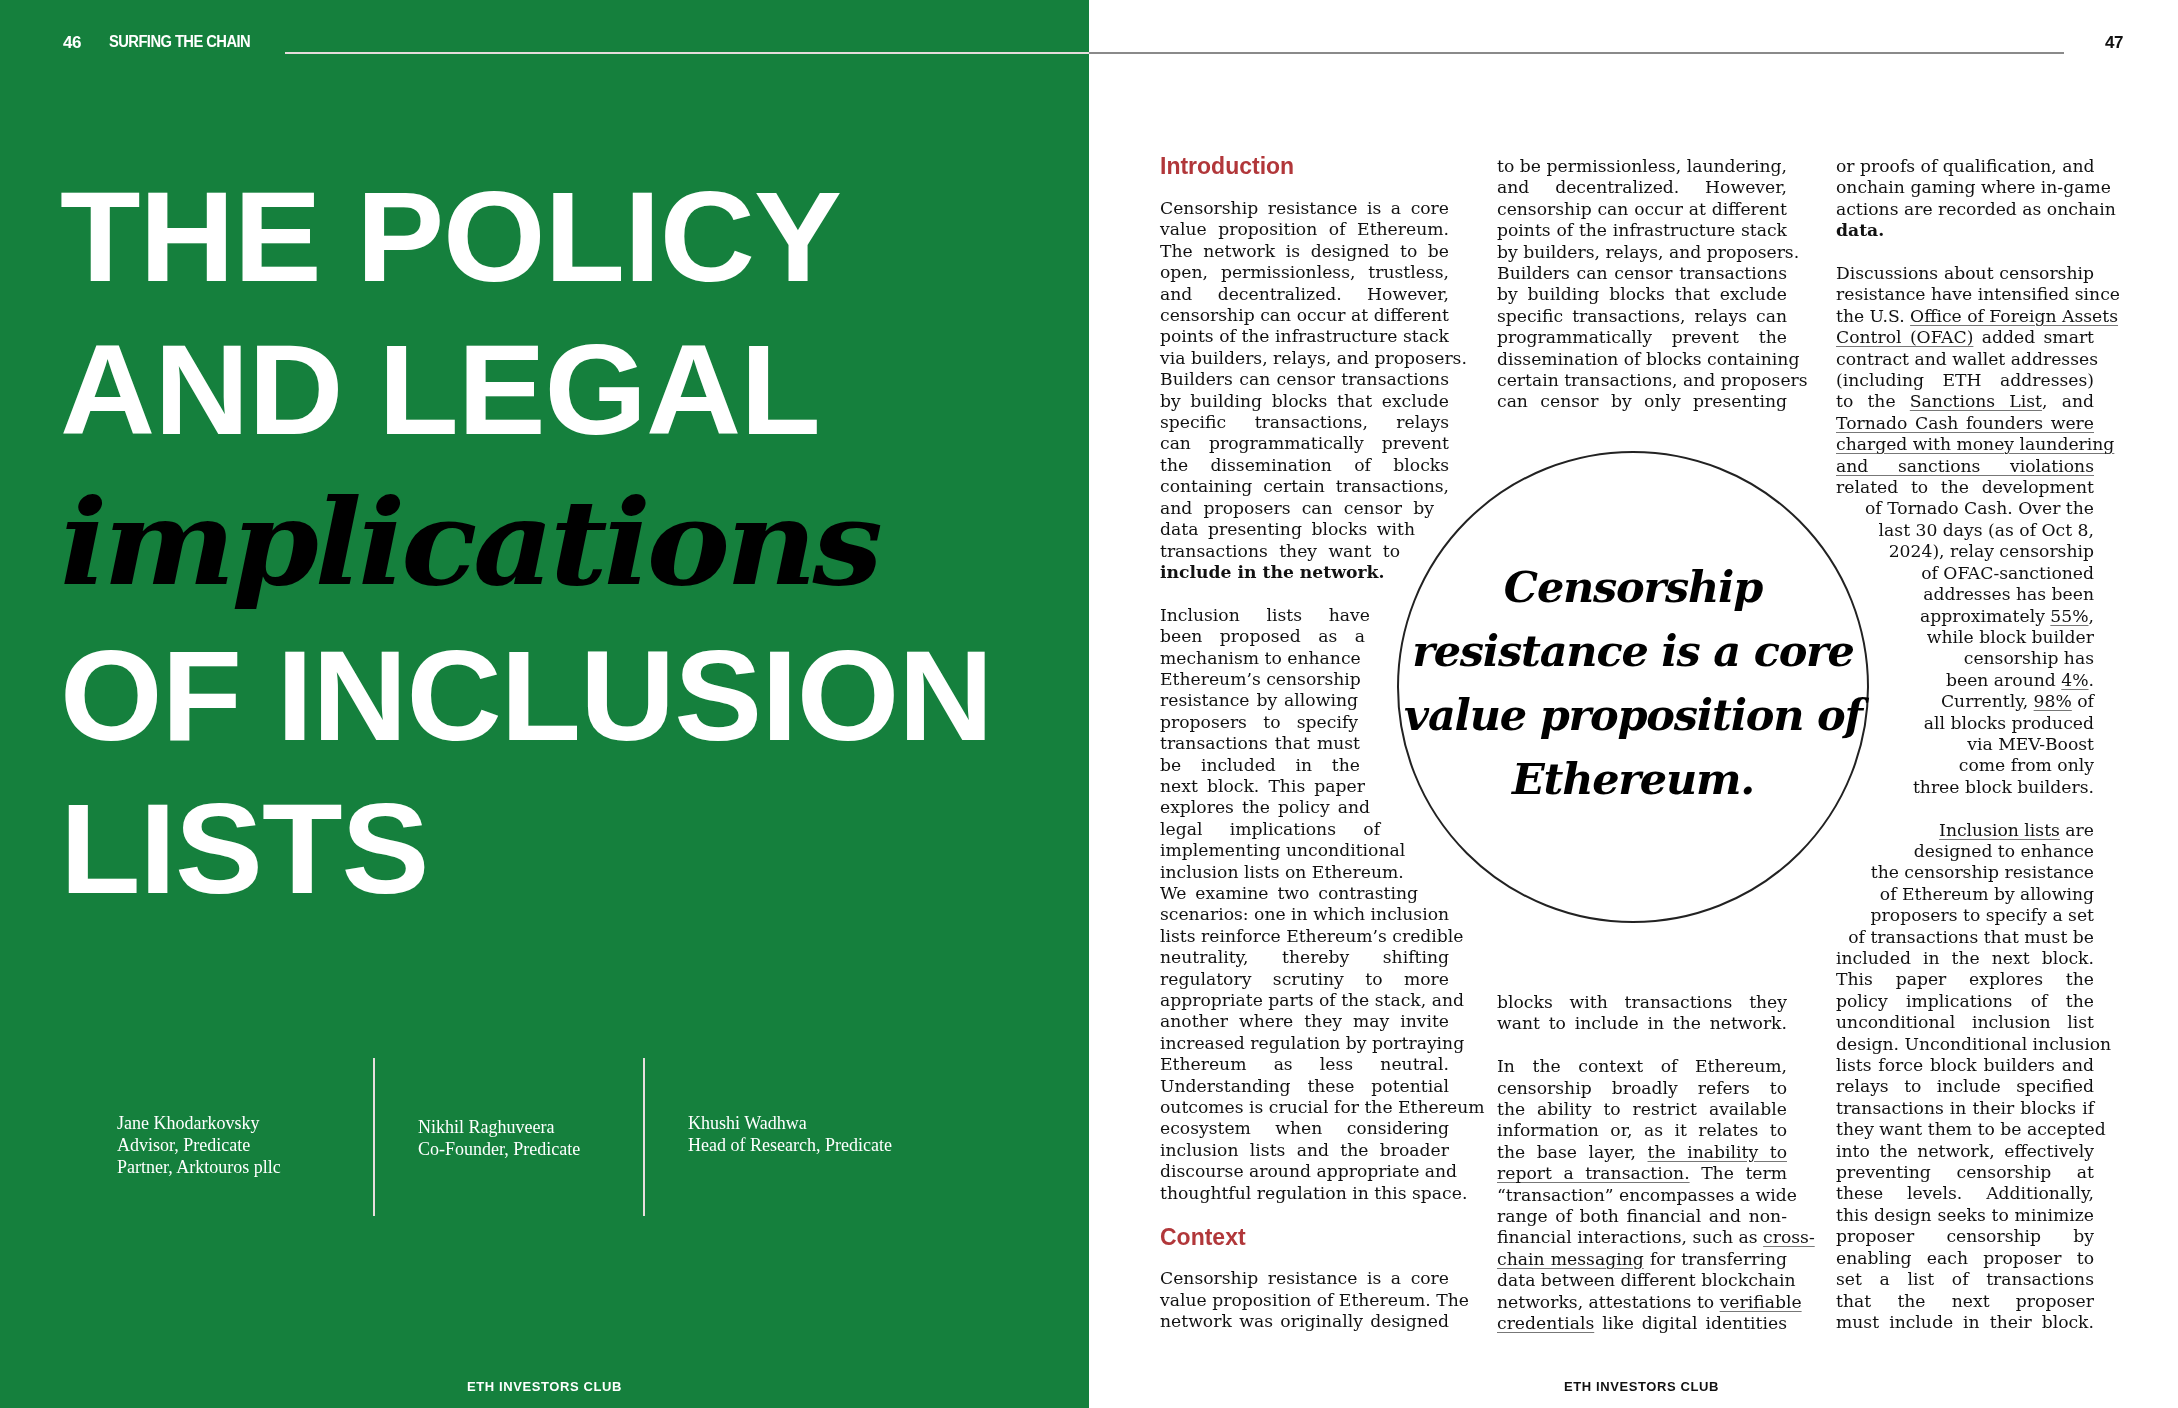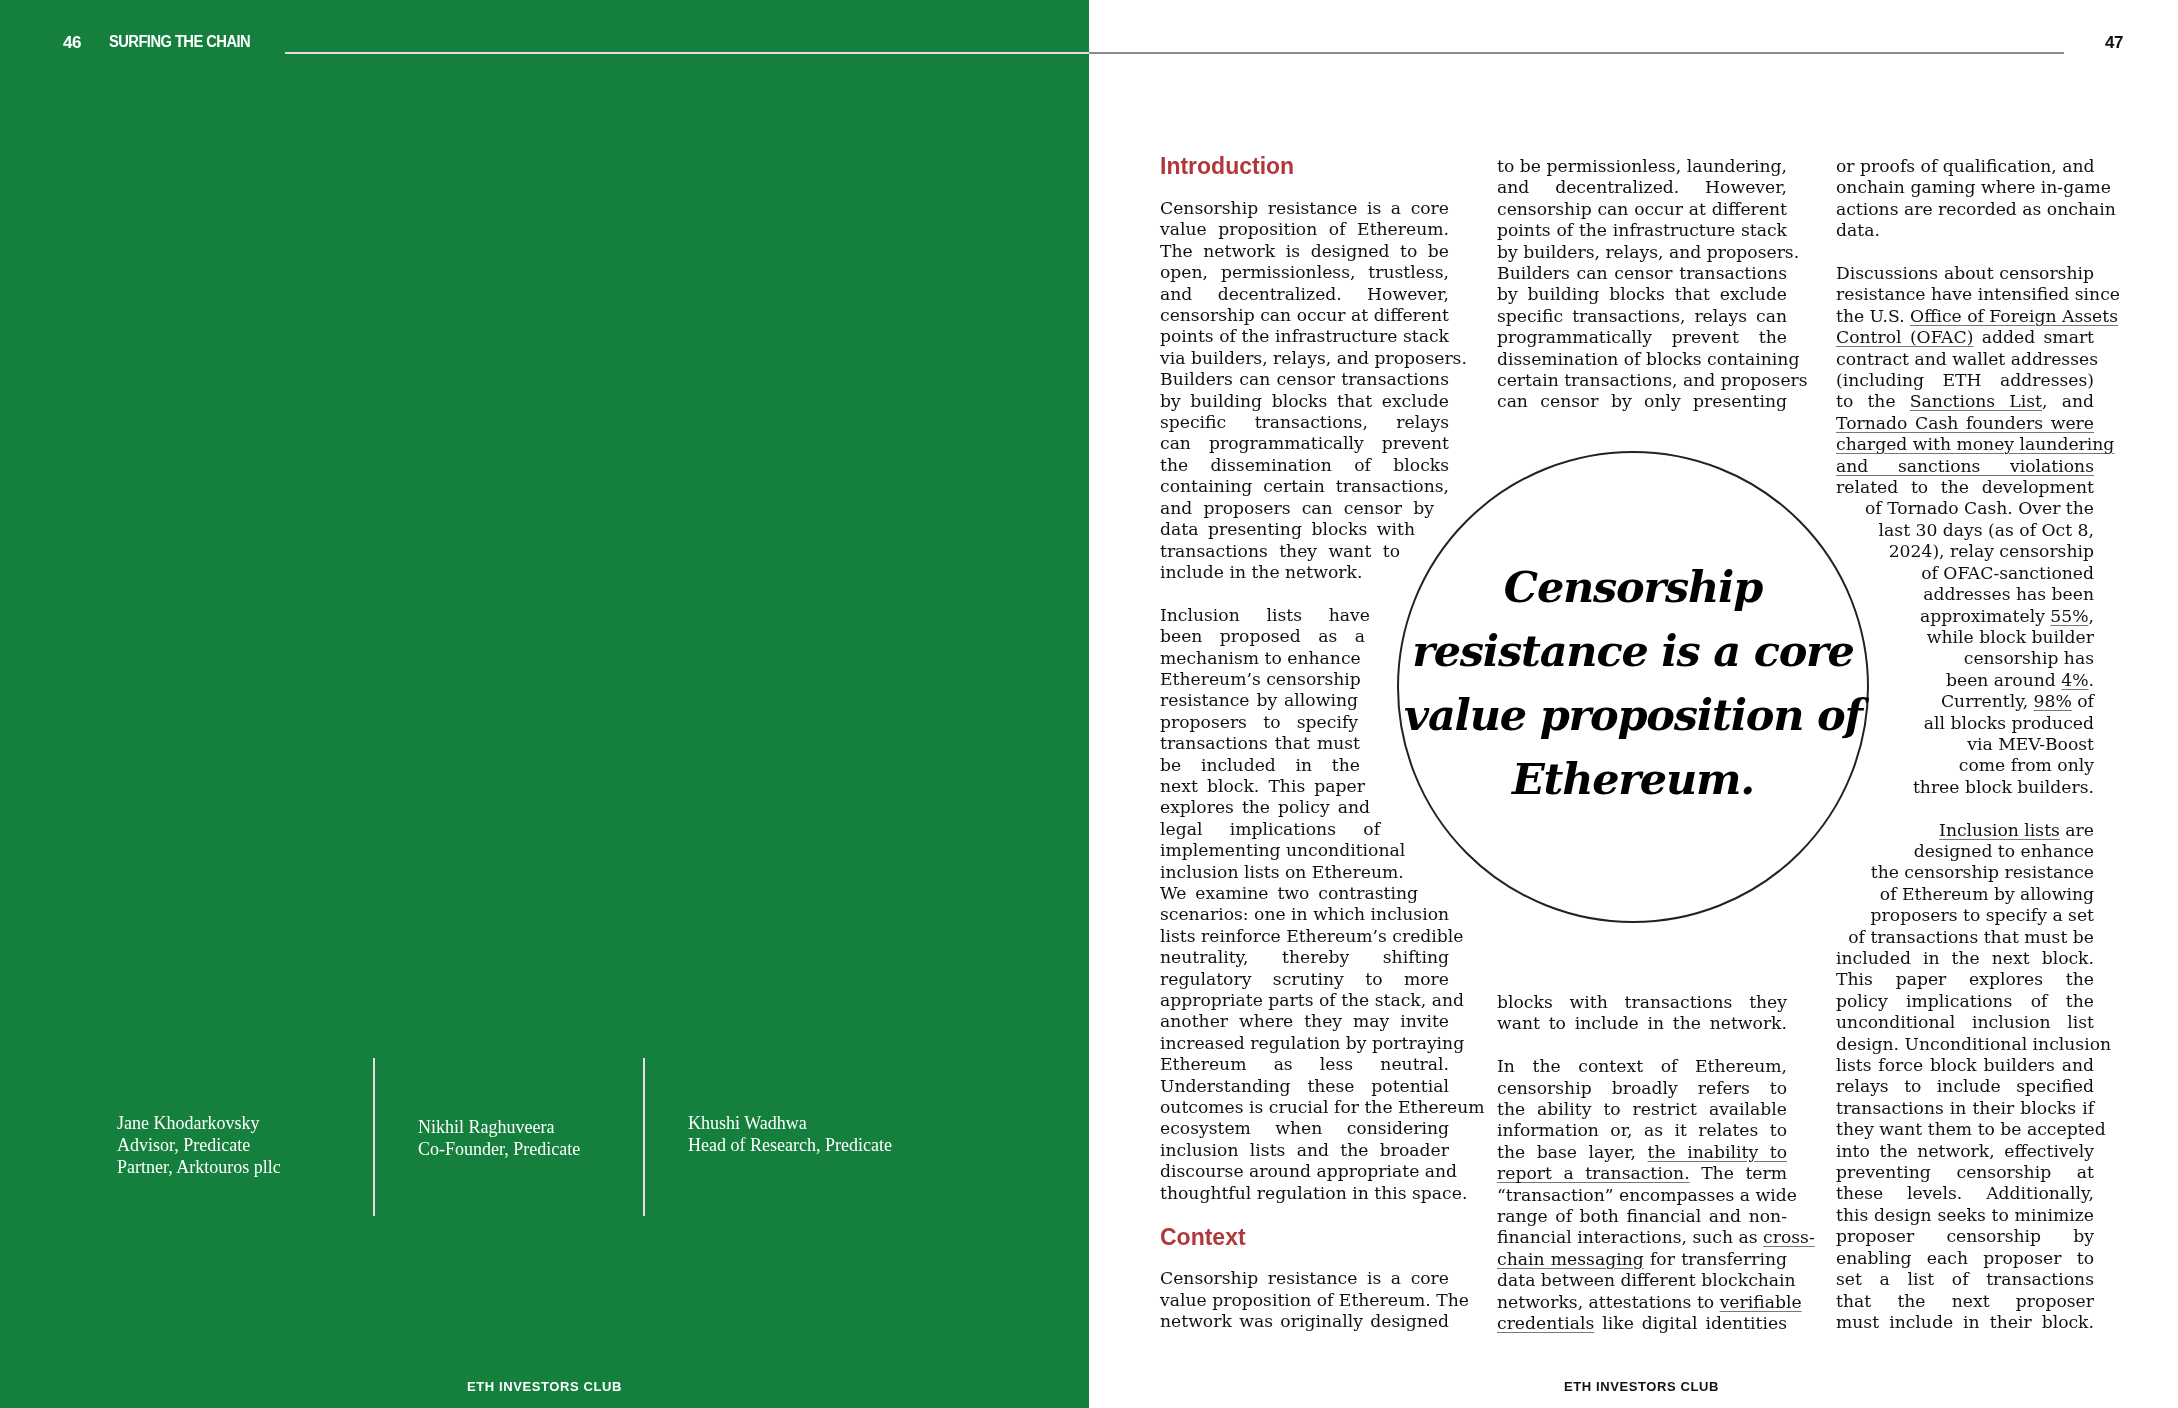--- a/index.html
+++ b/index.html
@@ -48,21 +48,21 @@
   .footer {
     position: absolute; top: 1379px; font-family: "Liberation Sans", sans-serif;
     font-size: 13px; font-weight: bold; letter-spacing: 0.6px;
   }
   .col {
     position: absolute; font-family: "DejaVu Serif", serif; font-size: 17.2px;
     line-height: 21.4px; color: #111; text-align: justify; margin-top: 24px;
   }
   .col p { margin: 0 0 21.4px 0; }
   .col .ln { display: block; white-space: nowrap; text-align-last: justify; text-align: justify; }
-  .col .ln.last { text-align-last: left; }
+  .col .ln.last { text-align-last: left; font-weight: bold; }
   .col .ln.r { text-align: right; text-align-last: right; }
   .heading {
     font-family: "Liberation Sans", sans-serif; font-weight: bold; color: #B1373A;
     font-size: 23px; line-height: 28px; margin: 0;
   }
   .link { text-decoration: underline; text-decoration-color: #777; text-underline-offset: 3px; }
   .circle {
     position: absolute; left: 1397px; top: 451px; width: 472px; height: 472px;
     border: 2px solid #222; border-radius: 50%; box-sizing: border-box;
     display: flex; align-items: center; justify-content: center;
@@ -75,20 +75,27 @@
   .pull-quote span { display: block; white-space: nowrap; }
 </style>
 </head>
 <body>
 
 <div class="left-page">
   <span class="pg-num" style="left:63px; color:#fff;">46</span>
   <span class="running-head">SURFING THE CHAIN</span>
   <div class="rule-left"></div>
 
+  <h1 class="title">
+    <span class="line">THE POLICY</span>
+    <span class="line">AND LEGAL</span>
+    <span class="line italic">implications</span>
+    <span class="line">OF INCLUSION</span>
+    <span class="line">LISTS</span>
+  </h1>
 
   <div class="author" style="left:117px; top:1112px;">
     <div>Jane Khodarkovsky</div>
     <div>Advisor, Predicate</div>
     <div>Partner, Arktouros pllc</div>
   </div>
   <div class="divider" style="left:373px;"></div>
   <div class="author" style="left:418px; top:1116px;">
     <div>Nikhil Raghuveera</div>
     <div>Co-Founder, Predicate</div>

